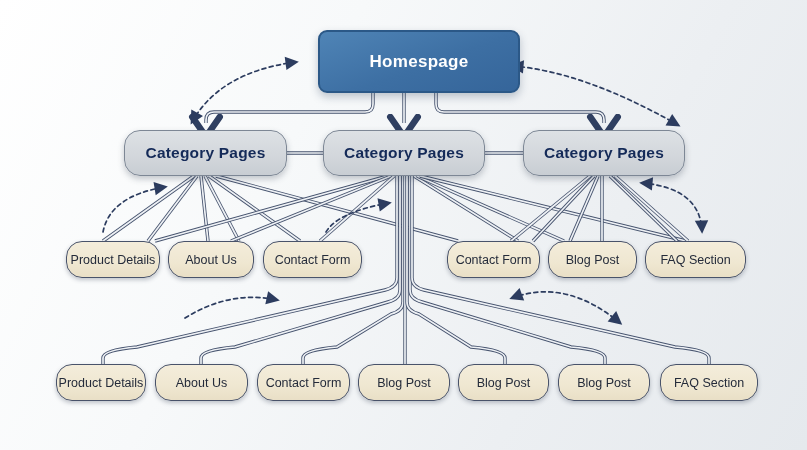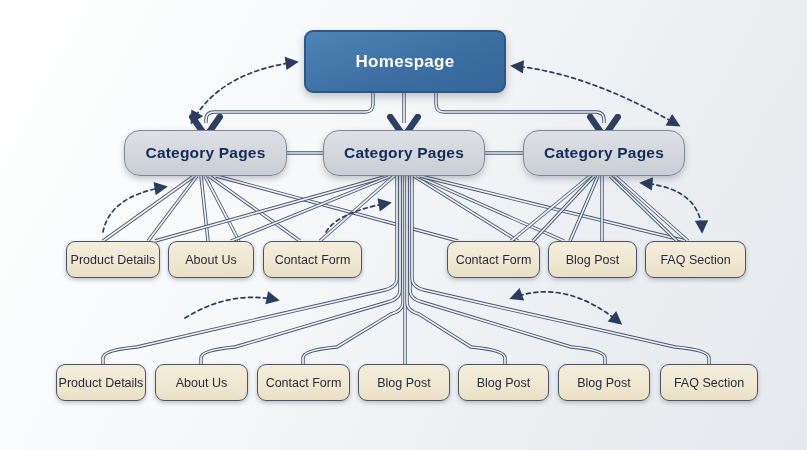--- a/index.html
+++ b/index.html
@@ -25,21 +25,21 @@
     color:#ffffff;font-weight:bold;font-size:17px;letter-spacing:.3px;
   }
   .node.secondary{
     background:linear-gradient(180deg,#dde1e5 0%,#d2d6db 60%,#c8cdd3 100%);
     border:1.5px solid #7d8795;border-radius:16px;
     box-shadow:0 3px 6px rgba(50,60,80,.28);
     color:#142a58;font-weight:bold;font-size:15.5px;letter-spacing:.2px;
   }
   .node.tertiary{
     background:linear-gradient(180deg,#f4eddb 0%,#efe7d1 60%,#e9dfc6 100%);
-    border:1.5px solid #49536a;border-radius:9px;
+    border:1.5px solid #49536a;border-radius:16px;
     box-shadow:0 2px 4px rgba(55,65,85,.3);
     color:#242b3a;font-weight:500;font-size:12.5px;
   }
 </style>
 </head>
 <body>
 
 <div class="canvas">
   <svg class="layer" width="807" height="450" viewBox="0 0 807 450">
     <defs>
@@ -119,21 +119,21 @@
         <path d="M 192 122 Q 220 72 296 62" class="dash" marker-start="url(#dheadstart)" marker-end="url(#dhead)"></path>
         <path d="M 513 66 Q 585 72 678 125" class="dash" marker-start="url(#dheadstart)" marker-end="url(#dhead)"></path>
         <path d="M 103 232 Q 110 196 165 187" class="dash" marker-end="url(#dhead)"></path>
         <path d="M 326 232 Q 338 212 389 203" class="dash" marker-end="url(#dhead)"></path>
         <path d="M 642 183 Q 700 188 702 231" class="dash" marker-start="url(#dheadstart)" marker-end="url(#dhead)"></path>
         <path d="M 185 318 Q 230 290 277 300" class="dash" marker-end="url(#dhead)"></path>
         <path d="M 512 298 Q 566 278 620 323" class="dash" marker-start="url(#dheadstart)" marker-end="url(#dhead)"></path>
       </g>
   </svg>
   <div id="node-layer">
-      <div class="node primary" style="left: 304px; top: 30px; width: 202px; height: 63px;">
+      <div class="node primary" style="left: 318px; top: 30px; width: 202px; height: 63px;">
         <span>Homespage</span>
       </div>
       <div class="node secondary" style="left: 124px; top: 130px; width: 163px; height: 46px;">
         <span>Category Pages</span>
       </div>
       <div class="node secondary" style="left: 323px; top: 130px; width: 162px; height: 46px;">
         <span>Category Pages</span>
       </div>
       <div class="node secondary" style="left: 523px; top: 130px; width: 162px; height: 46px;">
         <span>Category Pages</span>

